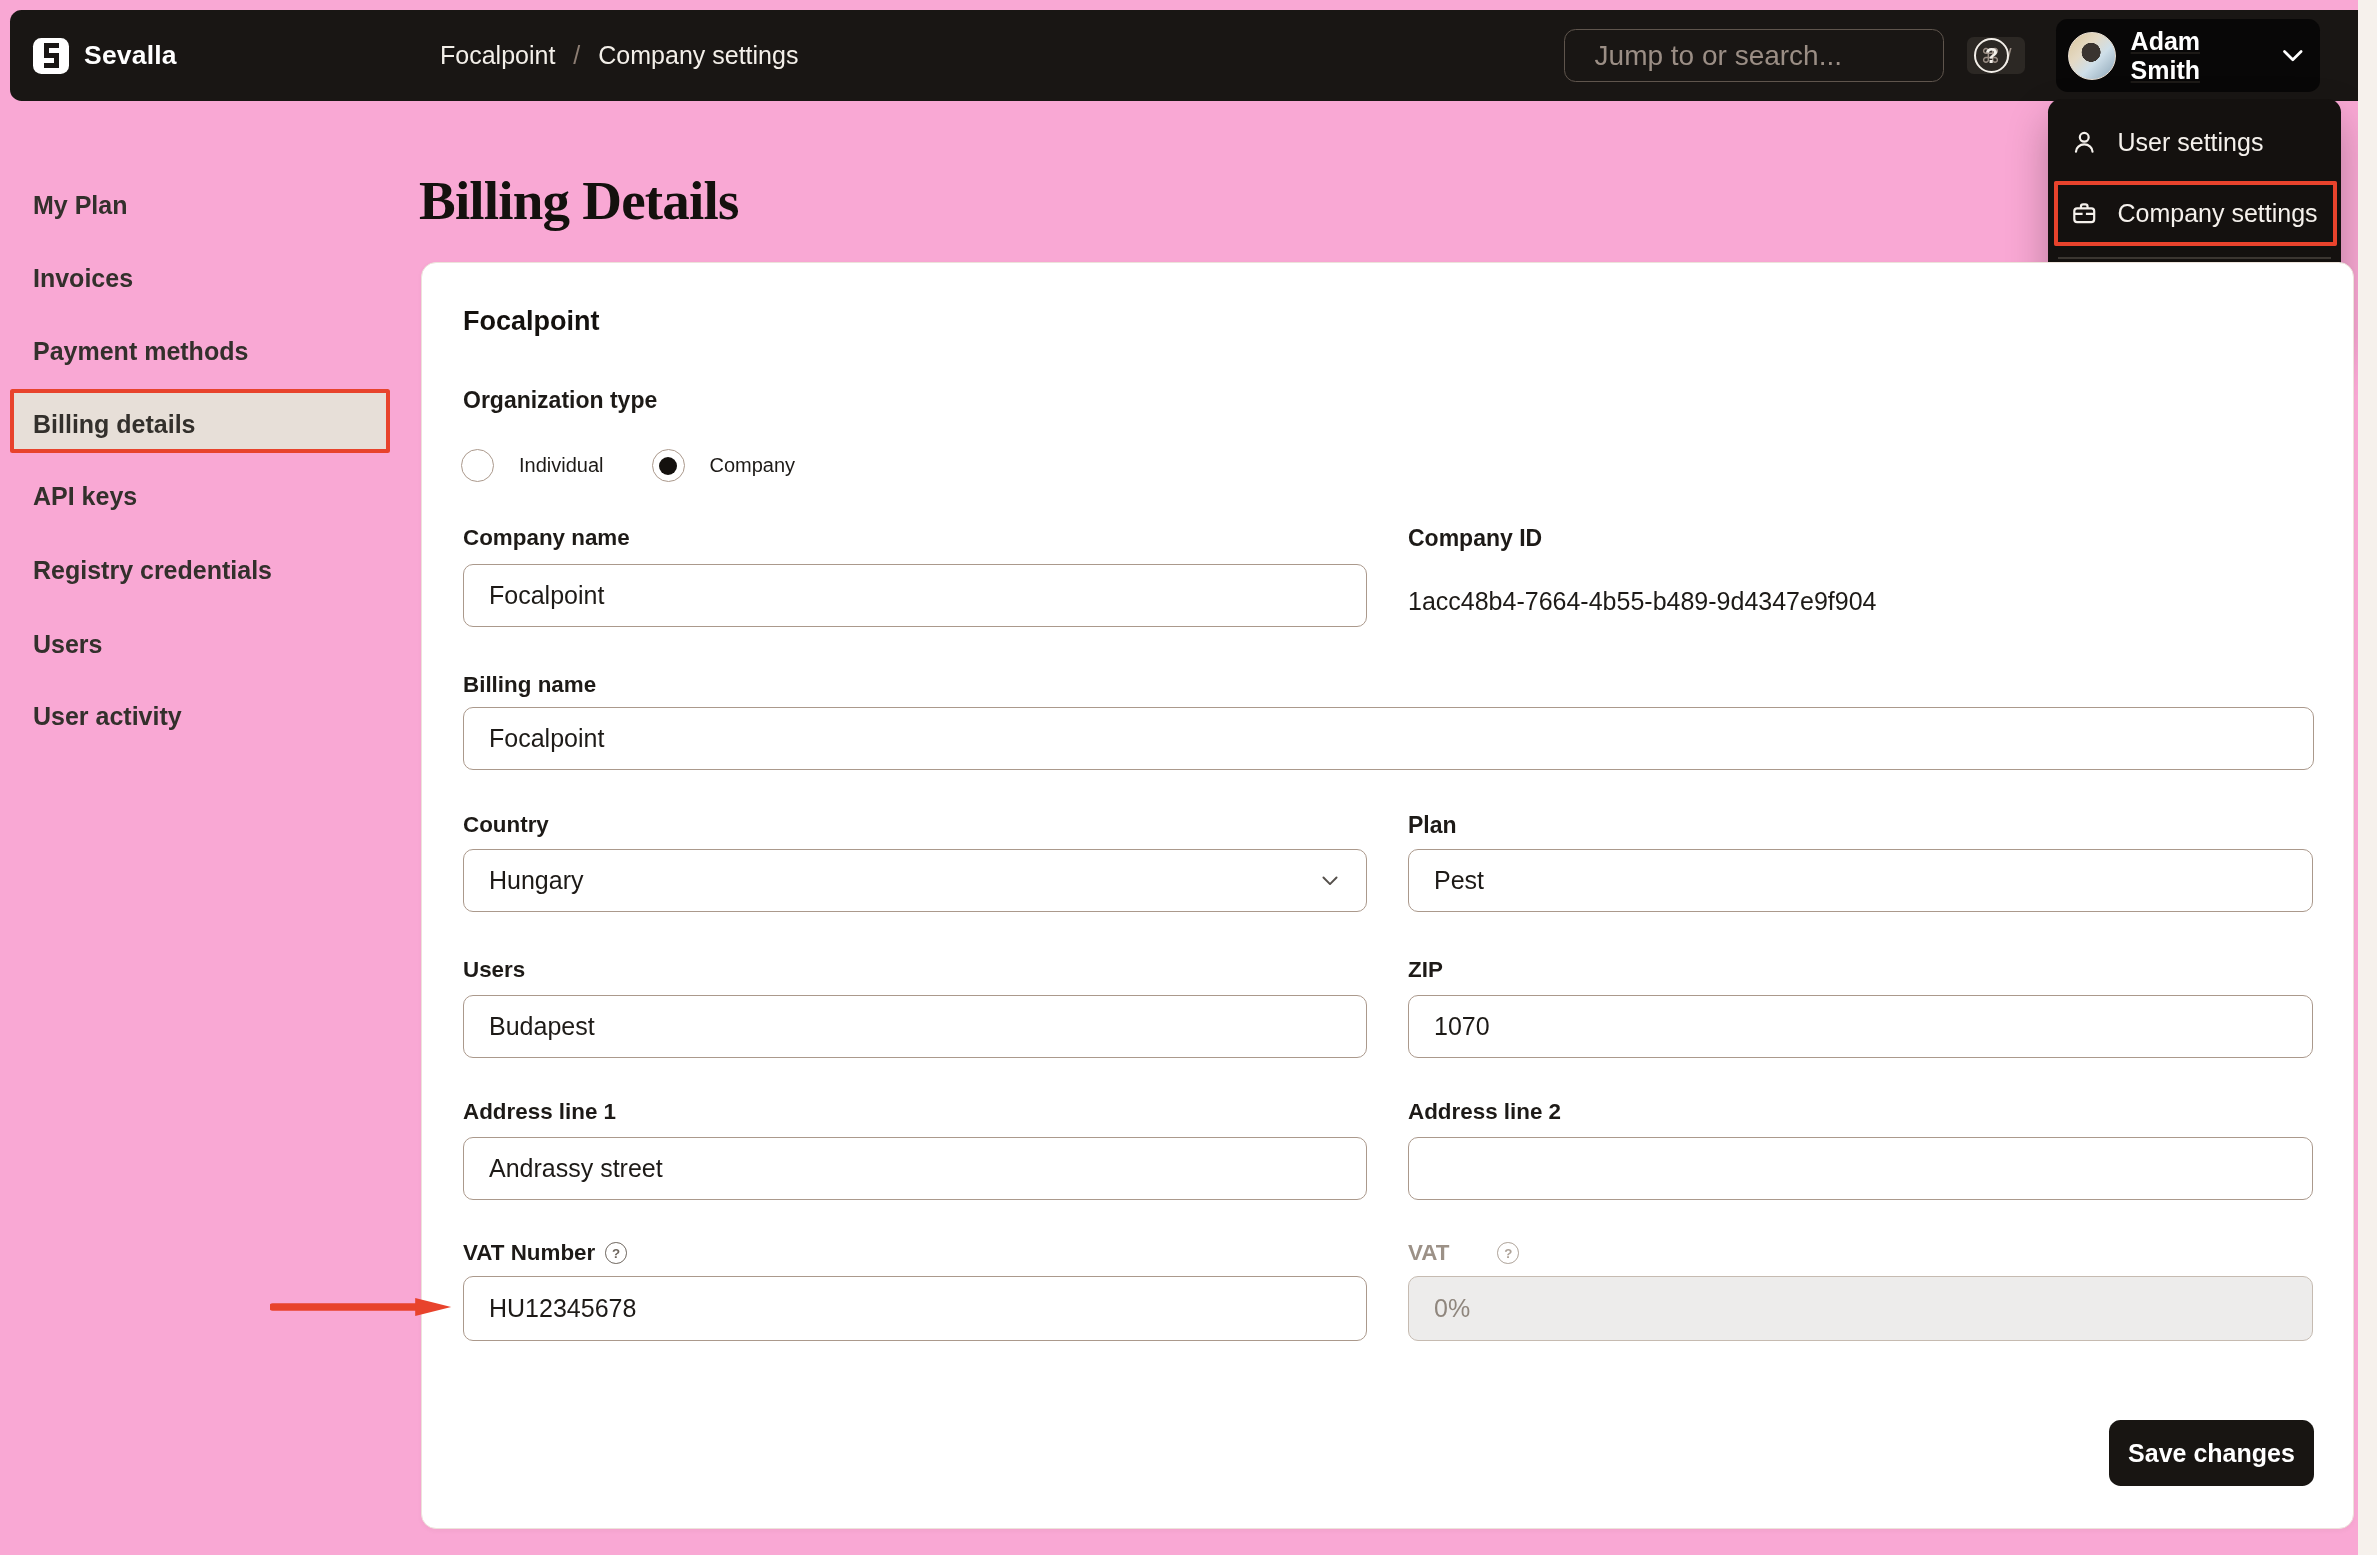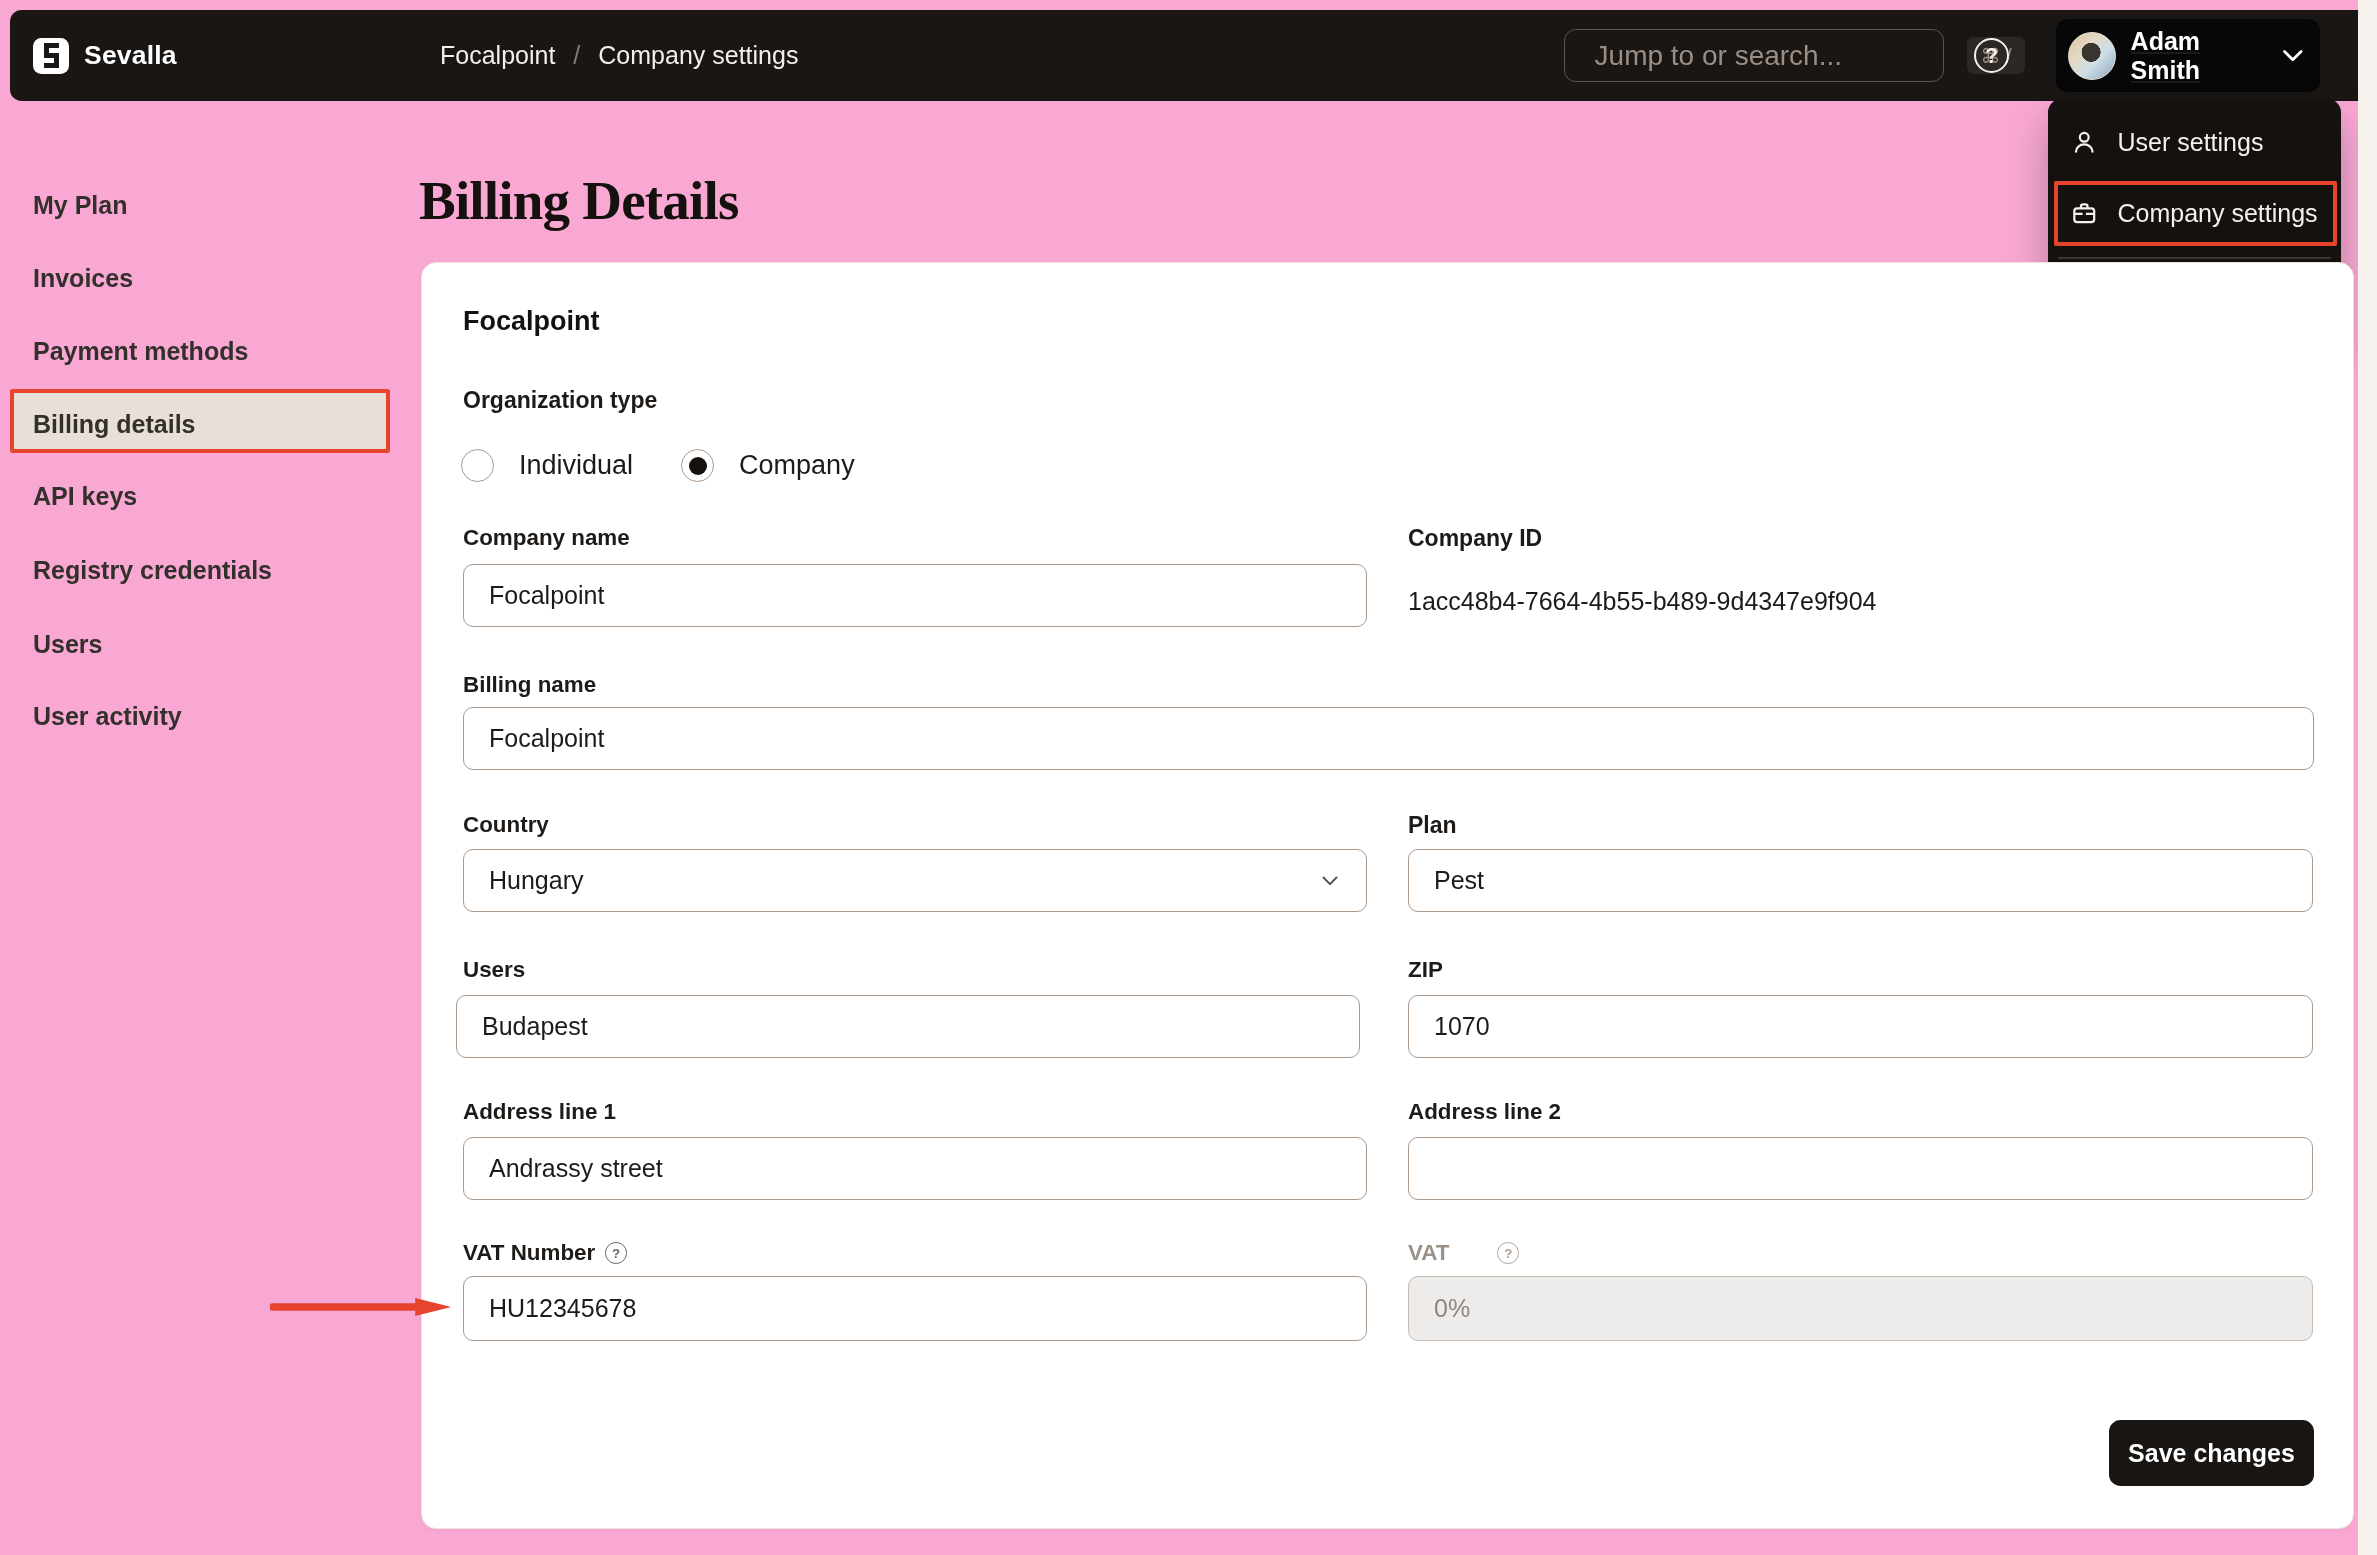--- a/index.html
+++ b/index.html
@@ -72,21 +72,21 @@
 
   .f-input { position:absolute; height:63px; border:1.7px solid #ab998c; border-radius:10px; background:#fff;
              font-size:25px; color:#1d1a17; padding:0 25px; outline:none; font-family:"Liberation Sans",sans-serif; }
   .f-input:disabled, .f-input.disabled { background:#edeceb; border-color:#c6bbb1; color:#8f867d; }
   .id-value { position:absolute; font-size:25px; color:#1d1a17; }
 
   .radio-row { position:absolute; left:39px; top:186px; height:33px; display:flex; align-items:center; gap:25px; }
   .radio { width:33px; height:33px; border:1.7px solid #ab998c; border-radius:50%; background:#fff;
            display:flex; align-items:center; justify-content:center; cursor:pointer; }
   .radio .dot { width:18px; height:18px; border-radius:50%; background:#14110e; }
-  .radio-label { font-size:27px; color:#1d1a17; margin-right:23px; }
+  .radio-label { font-size:20px; color:#1d1a17; margin-right:23px; }
 
   .select-chevron { position:absolute; pointer-events:none; }
 
   .save-btn { position:absolute; left:1687px; top:1157px; width:205px; height:66px; background:#181512;
               color:#fff; font-size:25px; font-weight:600; border:none; border-radius:11.6px;
               font-family:"Liberation Sans",sans-serif; cursor:pointer; }
 
   
   .vat-arrow { position:absolute; left:270px; top:1298px; pointer-events:none; }
 </style>
@@ -209,21 +209,21 @@
 
     <div class="f-label" style="left:41px; top:549px;">Country</div>
     <input class="f-input" style="left: 41px; top: 586px; width: 904px;" readonly="" value="Hungary">
     <svg class="select-chevron" style="left:899px; top:612px;" width="18" height="11.6" viewBox="0 0 22 14">
       <polyline points="3,3 11,11 19,3" fill="none" stroke="#55504b" stroke-width="2.4" stroke-linecap="round" stroke-linejoin="round"></polyline>
     </svg>
     <div class="f-label" style="left:986px; top:549px; font-size:23px;">Plan</div>
     <input class="f-input" style="left: 986px; top: 586px; width: 905px;" readonly="" value="Pest">
 
     <div class="f-label" style="left:41px; top:694px;">Users</div>
-    <input class="f-input" style="left: 34px; top: 732px; width: 904px;" readonly="" value="Budapest">
+    <input class="f-input" style="left: 41px; top: 732px; width: 904px;" readonly="" value="Budapest">
     <div class="f-label" style="left:986px; top:694px;">ZIP</div>
     <input class="f-input" style="left: 986px; top: 732px; width: 905px;" readonly="" value="1070">
 
     <div class="f-label" style="left:41px; top:836px;">Address line 1</div>
     <input class="f-input" style="left: 41px; top: 874px; width: 904px;" readonly="" value="Andrassy street">
     <div class="f-label" style="left:986px; top:836px;">Address line 2</div>
     <input class="f-input" style="left: 986px; top: 874px; width: 905px;" readonly="" value="">
 
     <div class="f-label" style="left:41px; top:977px;">
       <span>VAT Number</span>

